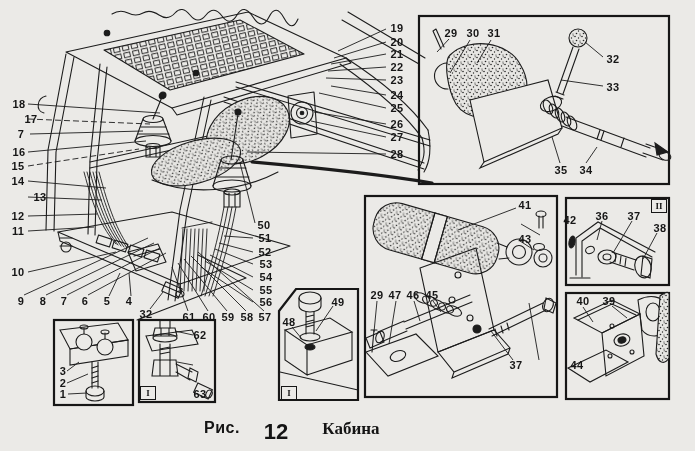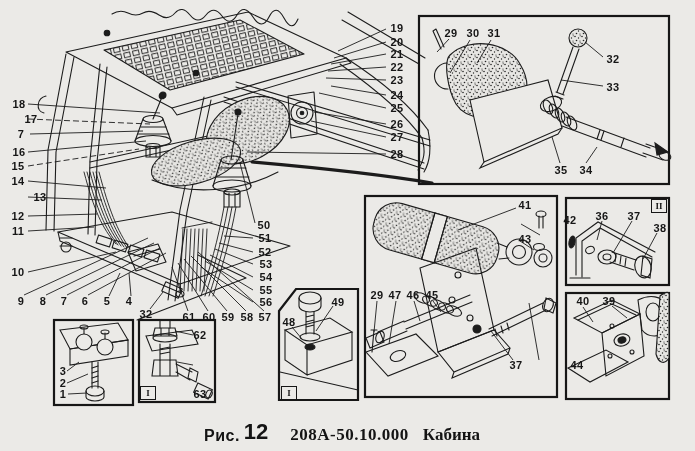--- a/index.html
+++ b/index.html
@@ -13,22 +13,22 @@
     position:absolute;transform:translate(-50%,-50%);
     font:bold 11px "Liberation Sans",sans-serif;color:#161616;
     letter-spacing:.3px;white-space:nowrap;user-select:none;
   }
   .vmark{
     position:absolute;width:14px;height:12px;border:1.6px solid #161616;
     font:bold 9px "Liberation Serif",serif;color:#161616;background:#ebeae7;
     display:flex;align-items:center;justify-content:center;line-height:1;
   }
   .caption{
-    position:absolute;left:204px;top:419px;display:flex;align-items:flex-end;
-    color:#141414;white-space:nowrap;
+    position:absolute;left:204px;top:419px;display:flex;align-items:flex-start;
+    color:#141414;white-space:nowrap;gap:20px;
   }
   .caption .fig-label{font:bold 16px "Liberation Sans",sans-serif;letter-spacing:.5px;}
   .caption .fig-number{font:bold 22px "Liberation Sans",sans-serif;margin-left:4px;}
   .caption .part-code{font:bold 17px "Liberation Serif",serif;margin-left:22px;letter-spacing:.5px;}
   .caption .part-name{font:bold 17px "Liberation Serif",serif;margin-left:14px;}
 </style>
 </head>
 <body>
 
 <div class="page">
@@ -383,17 +383,16 @@
 
   <div class="marker-layer">
       <div class="vmark" style="left: 140px; top: 386px;">I</div>
       <div class="vmark" style="left: 281px; top: 386px;">I</div>
       <div class="vmark" style="left: 651px; top: 199px;">II</div>
     </div>
 
   <div class="caption">
     <span class="fig-label">Рис.</span>
     <span class="fig-number">12</span>
-    <span class="part-code">208А-50.10.000</span>
     <span class="part-name">Кабина</span>
   </div>
 
 </div>
 
 </body></html>

